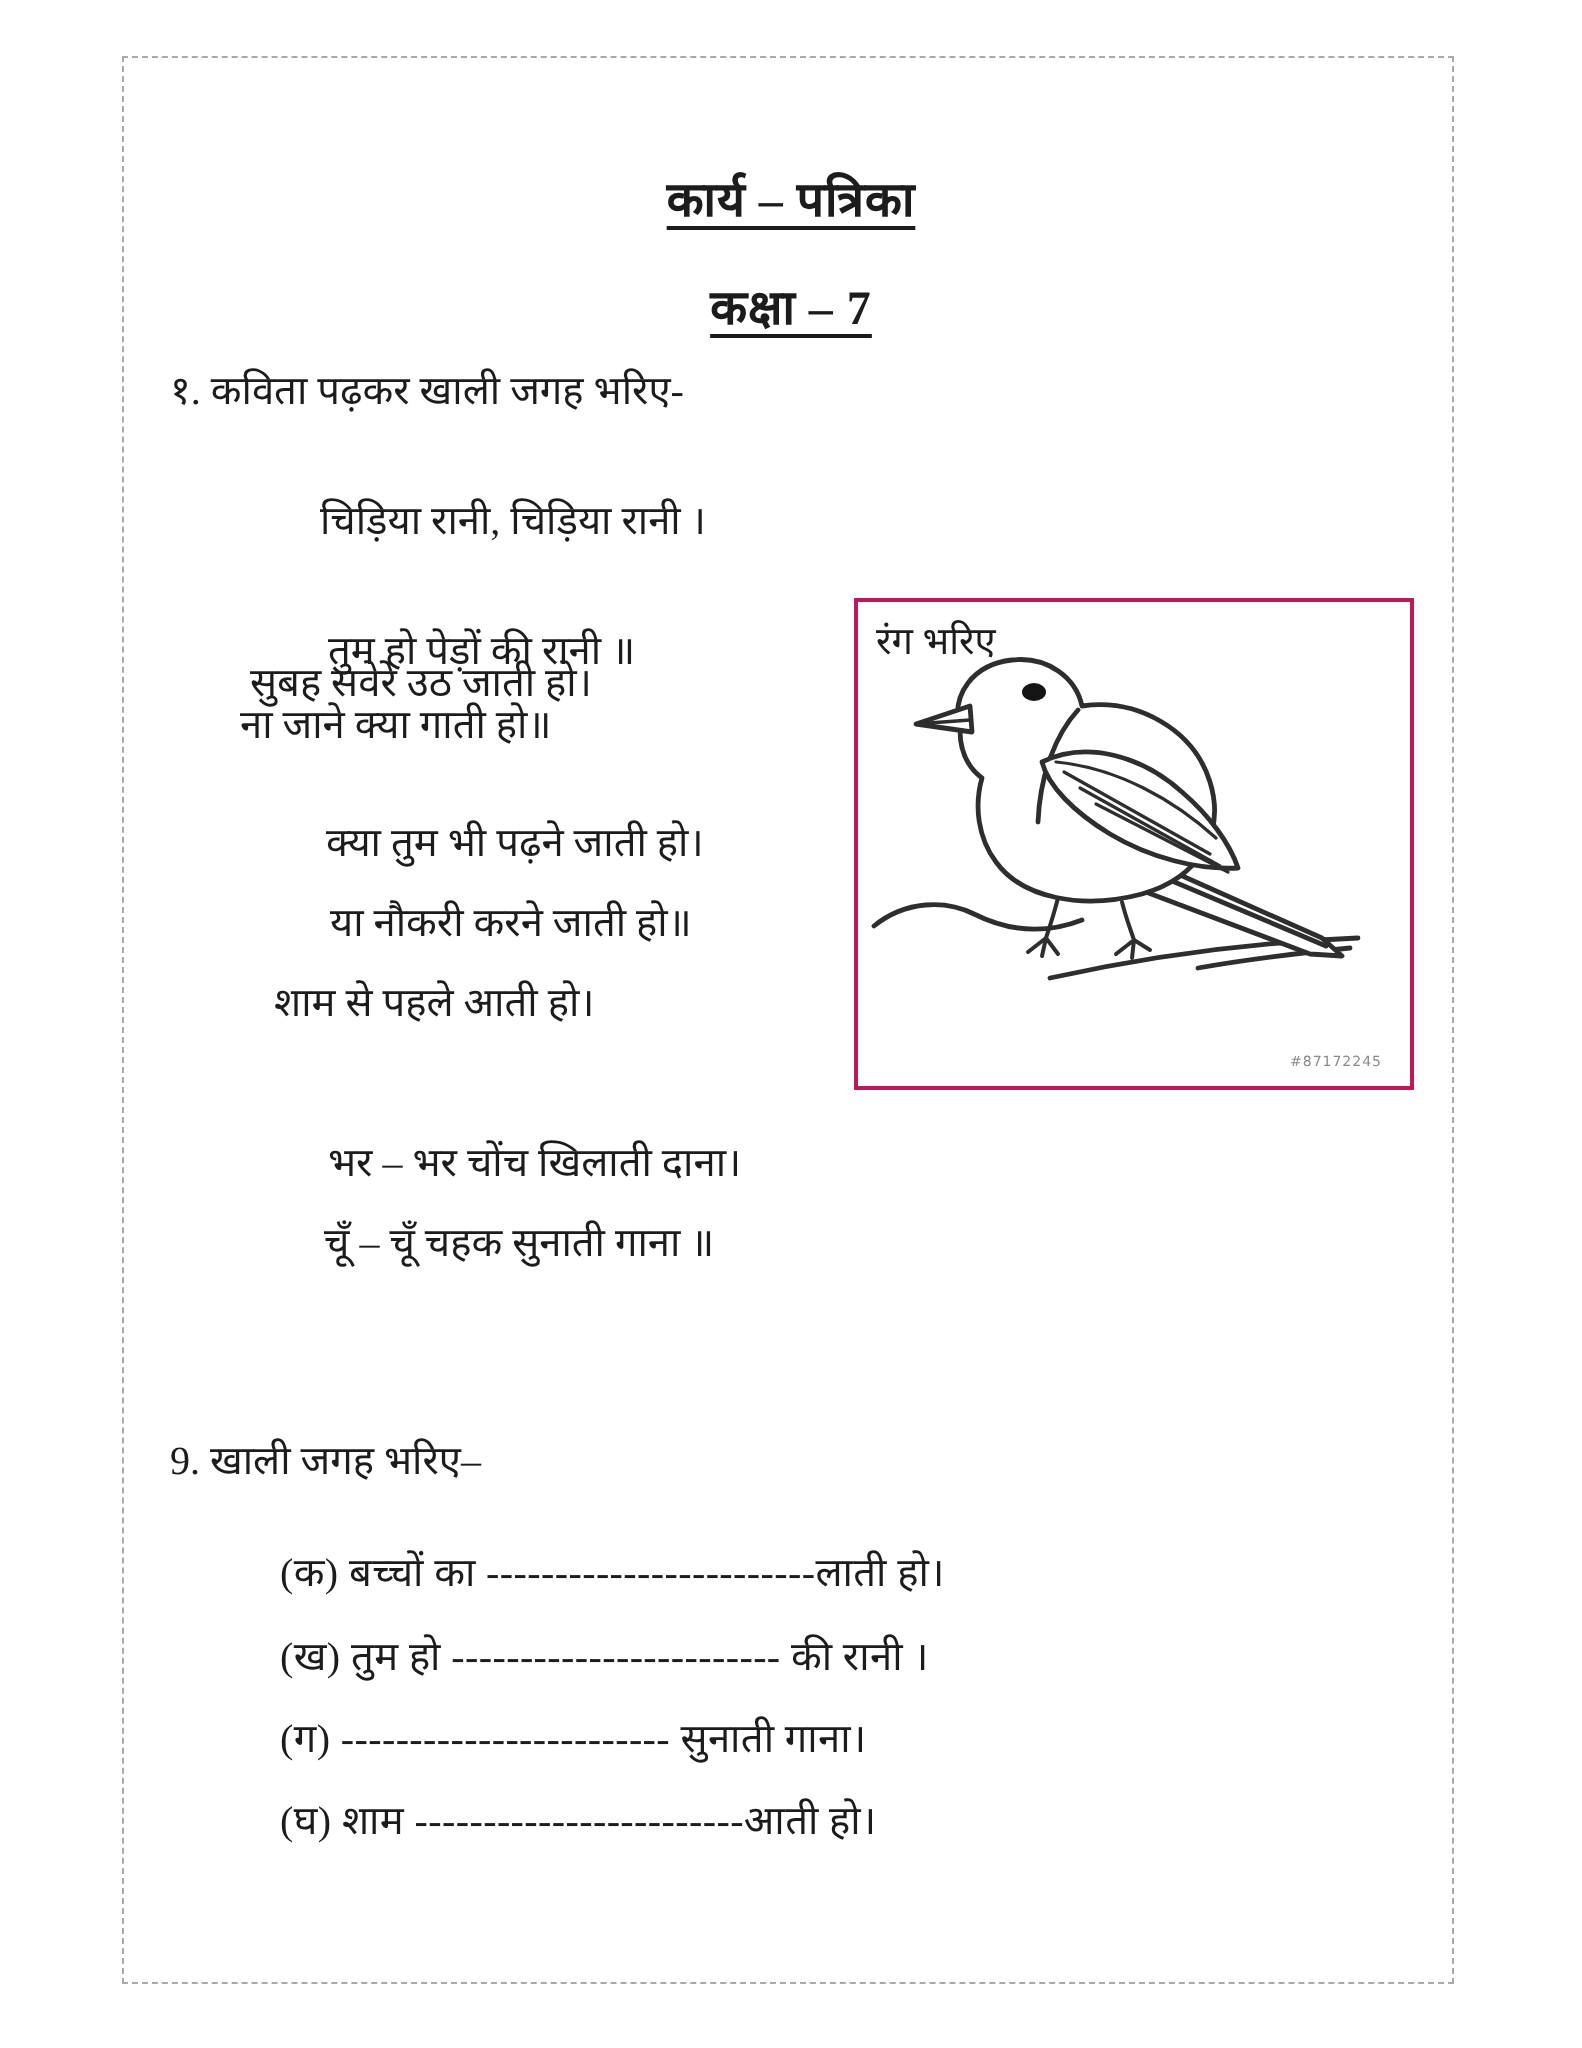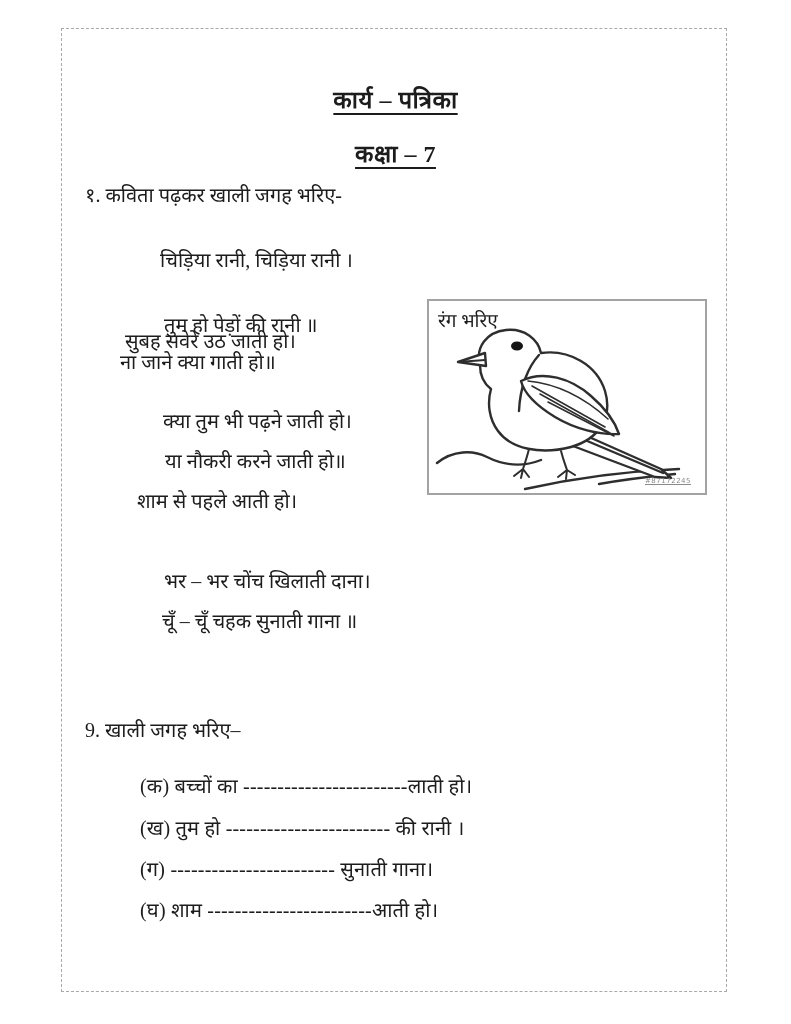--- a/index.html
+++ b/index.html
@@ -47,22 +47,22 @@
   .blank-line {
     position: absolute;
     left: 140px;
     font-size: 20px;
     white-space: nowrap;
     letter-spacing: 0.2px;
   }
   .color-box {
     position: absolute;
     left: 427px; top: 299px;
-    width: 280px; height: 196px;
-    border: 2px solid #a3a3a3;
+    width: 280px; height: 246px;
+    border: 2px solid #be185d;
     box-sizing: border-box;
     background: #ffffff;
   }
   .color-box-label {
     position: absolute;
     left: 9px; top: 6px;
     font-size: 19px;
     white-space: nowrap;
   }
   .bird-svg {
@@ -70,21 +70,20 @@
     left: 0; top: 0;
     width: 276px; height: 194px;
   }
   .watermark {
     position: absolute;
     right: 14px; bottom: 8px;
     font-size: 7px;
     color: #8a8a8a;
     font-family: "DejaVu Sans", sans-serif;
     letter-spacing: 0.5px;
-    text-decoration: underline;
   }
 </style>
 </head>
 <body>
 
 <div class="page">
   <div class="frame"></div>
 
   <div class="doc-title">कार्य – पत्रिका</div>
   <div class="doc-subtitle">कक्षा – 7</div>

